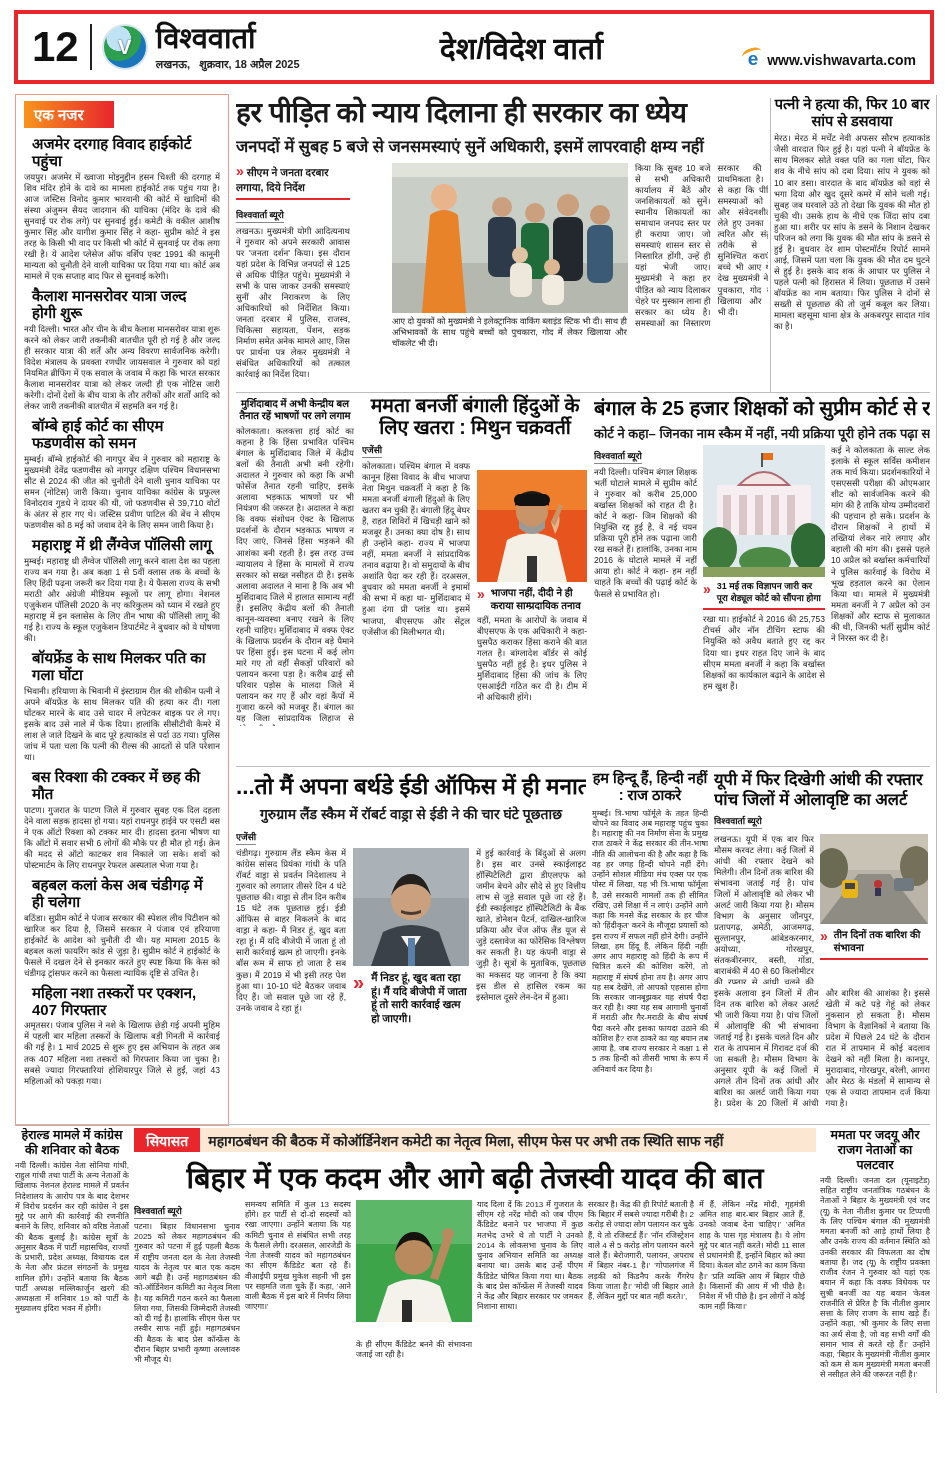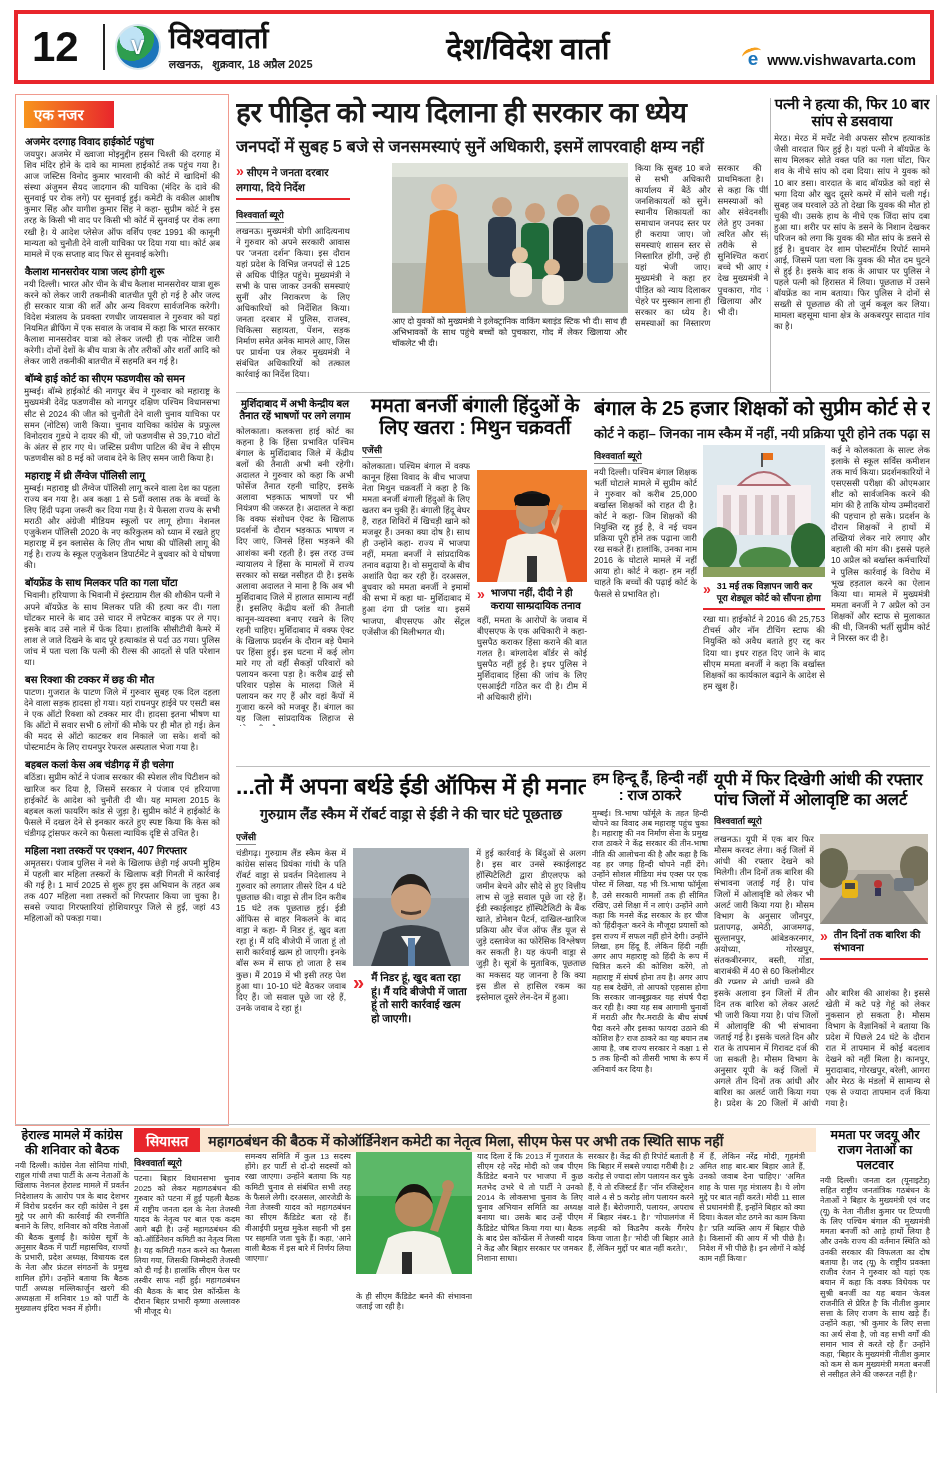--- a/index.html
+++ b/index.html
@@ -2,21 +2,21 @@
 <html><head>
 <meta charset="utf-8">
 <style>
   html,body{margin:0;padding:0;background:#f2f2f2;}
   .page{position:relative;width:945px;height:1474px;background:#ffffff;margin:0 auto;
         font-family:"Liberation Sans",sans-serif;color:#1a1a1a;overflow:hidden;}
   .abs{position:absolute;}
   
   .masthead-box{left:14px;top:10px;width:912px;height:66px;border:4px solid #e8262c;
       display:flex;align-items:center;background:#fff;}
-  .pagenum{font-size:42px;font-weight:bold;color:#111;padding:0 24px 0 14px;line-height:1;}
+  .pagenum{font-size:42px;font-weight:bold;color:#111;padding:0 11px 0 14px;line-height:1;}
   .head-div{width:2px;height:46px;background:#222;margin-right:10px;}
   .logo{width:42px;height:42px;border-radius:50%;
       background:radial-gradient(circle at 35% 30%,#bfe3f5 0 30%,#2e9e4f 31% 55%,#1b75bb 56% 100%);
       display:flex;align-items:center;justify-content:center;margin-right:8px;flex:0 0 auto;
       border:2px solid #d8e7ef;}
   .logo span{color:#fff;font-weight:bold;font-size:20px;text-shadow:0 0 2px #135;}
   .mast-title{font-size:29px;font-weight:bold;color:#111;line-height:1;}
   .mast-sub{font-size:11px;font-weight:bold;color:#222;margin-top:3px;}
   .section-title{flex:1;text-align:center;font-size:30px;font-weight:bold;color:#101010;}
   .site{display:flex;align-items:center;gap:4px;margin:26px 14px 0 0;}
@@ -35,21 +35,21 @@
   .red-rule{height:2px;background:#e8262c;margin:4px 0;}
   .caption{font-size:8.3px;line-height:1.3;text-align:justify;color:#222;overflow:hidden;}
   .cap-bold{font-size:10px;font-weight:bold;line-height:1.3;color:#111;}
   .vr{background:#b9b9b9;width:1px;}
   .hrule{background:#bdbdbd;height:1px;}
   
   .sidebar{left:15px;top:94px;width:212px;height:1030px;border:1px solid #f09a8e;overflow:hidden;}
   .onelook-label{display:inline-block;margin:6px 0 2px 8px;padding:3px 30px 4px 10px;
       background:linear-gradient(90deg,#f7941d,#e8262c);color:#fff;font-weight:bold;font-size:15px;}
   .brief{padding:0 8px;}
-  .brief h3{margin:6px 1px 2px;font-size:10px;line-height:1.12;color:#0d0d0d;}
+  .brief h3{margin:6px 8px 2px;font-size:15px;line-height:1.12;color:#0d0d0d;}
   
   .lead{left:236px;top:92px;width:532px;height:302px;overflow:hidden;}
   .lead-hl{font-size:28px;font-weight:bold;white-space:nowrap;overflow:hidden;letter-spacing:-.4px;}
   .lead-sub{font-size:16.5px;font-weight:bold;white-space:nowrap;overflow:hidden;margin-top:4px;}
   .lead-row{display:flex;gap:8px;margin-top:6px;height:232px;overflow:hidden;}
   .lead-colA{width:114px;flex:0 0 auto;}
   .lead-kicker{font-size:10.5px;font-weight:bold;line-height:1.25;}
   .lead-center{width:235px;flex:0 0 auto;padding-left:34px;}
   .lead-colB{width:158px;flex:0 0 auto;column-count:2;column-gap:7px;}
   .photo{display:block;background:#ccc;}
@@ -346,20 +346,21 @@
   <div class="abs herald art">
     <h2 class="hl">हेराल्ड मामले में कांग्रेस की शनिवार को बैठक</h2>
     <div class="bt-sm" style="height:226px;margin-top:3px;">नयी दिल्ली। कांग्रेस नेता सोनिया गांधी, राहुल गांधी तथा पार्टी के अन्य नेताओं के खिलाफ नेशनल हेराल्ड मामले में प्रवर्तन निदेशालय के आरोप पत्र के बाद देशभर में विरोध प्रदर्शन कर रही कांग्रेस ने इस मुद्दे पर आगे की कार्रवाई की रणनीति बनाने के लिए, शनिवार को वरिष्ठ नेताओं की बैठक बुलाई है। कांग्रेस सूत्रों के अनुसार बैठक में पार्टी महासचिव, राज्यों के प्रभारी, प्रदेश अध्यक्ष, विधायक दल के नेता और फ्रंटल संगठनों के प्रमुख शामिल होंगे। उन्होंने बताया कि बैठक पार्टी अध्यक्ष मल्लिकार्जुन खरगे की अध्यक्षता में शनिवार 19 को पार्टी के मुख्यालय इंदिरा भवन में होगी।</div>
   </div>
 
   <div class="abs siyasat art">
     <div class="strap">
       <div class="strap-label">सियासत</div>
       <div class="strap-text">महागठबंधन की बैठक में कोऑर्डिनेशन कमेटी का नेतृत्व मिला, सीएम फेस पर अभी तक स्थिति साफ नहीं</div>
     </div>
+    <h2 class="hl">बिहार में एक कदम और आगे बढ़ी तेजस्वी यादव की बात</h2>
     <div class="siy-row">
       <div class="siy-col">
         <div class="byline">विश्ववार्ता ब्यूरो</div>
         <div class="bt-sm" style="height:176px;">पटना। बिहार विधानसभा चुनाव 2025 को लेकर महागठबंधन की गुरुवार को पटना में हुई पहली बैठक में राष्ट्रीय जनता दल के नेता तेजस्वी यादव के नेतृत्व पर बात एक कदम आगे बढ़ी है। उन्हें महागठबंधन की को-ऑर्डिनेशन कमिटी का नेतृत्व मिला है। यह कमिटी गठन करने का फैसला लिया गया, जिसकी जिम्मेदारी तेजस्वी को दी गई है। हालांकि सीएम फेस पर तस्वीर साफ नहीं हुई। महागठबंधन की बैठक के बाद प्रेस कॉन्फ्रेंस के दौरान बिहार प्रभारी कृष्णा अल्लावरु भी मौजूद थे।</div>
       </div>
       <div class="siy-col bt-sm" style="height:196px;">समन्वय समिति में कुल 13 सदस्य होंगे। हर पार्टी से दो-दो सदस्यों को रखा जाएगा। उन्होंने बताया कि यह कमिटी चुनाव से संबंधित सभी तरह के फैसले लेगी। दरअसल, आरजेडी के नेता तेजस्वी यादव को महागठबंधन का सीएम कैंडिडेट बता रहे हैं। वीआईपी प्रमुख मुकेश सहनी भी इस पर सहमति जता चुके हैं। कहा, 'आने वाली बैठक में इस बारे में निर्णय लिया जाएगा।'</div>
       <div style="width:116px;flex:0 0 auto;">
         <svg class="photo" width="116" height="122" viewBox="0 0 116 122">
           <rect width="116" height="122" fill="#3da44a"></rect>
           <rect width="116" height="44" fill="#5cb868"></rect>

